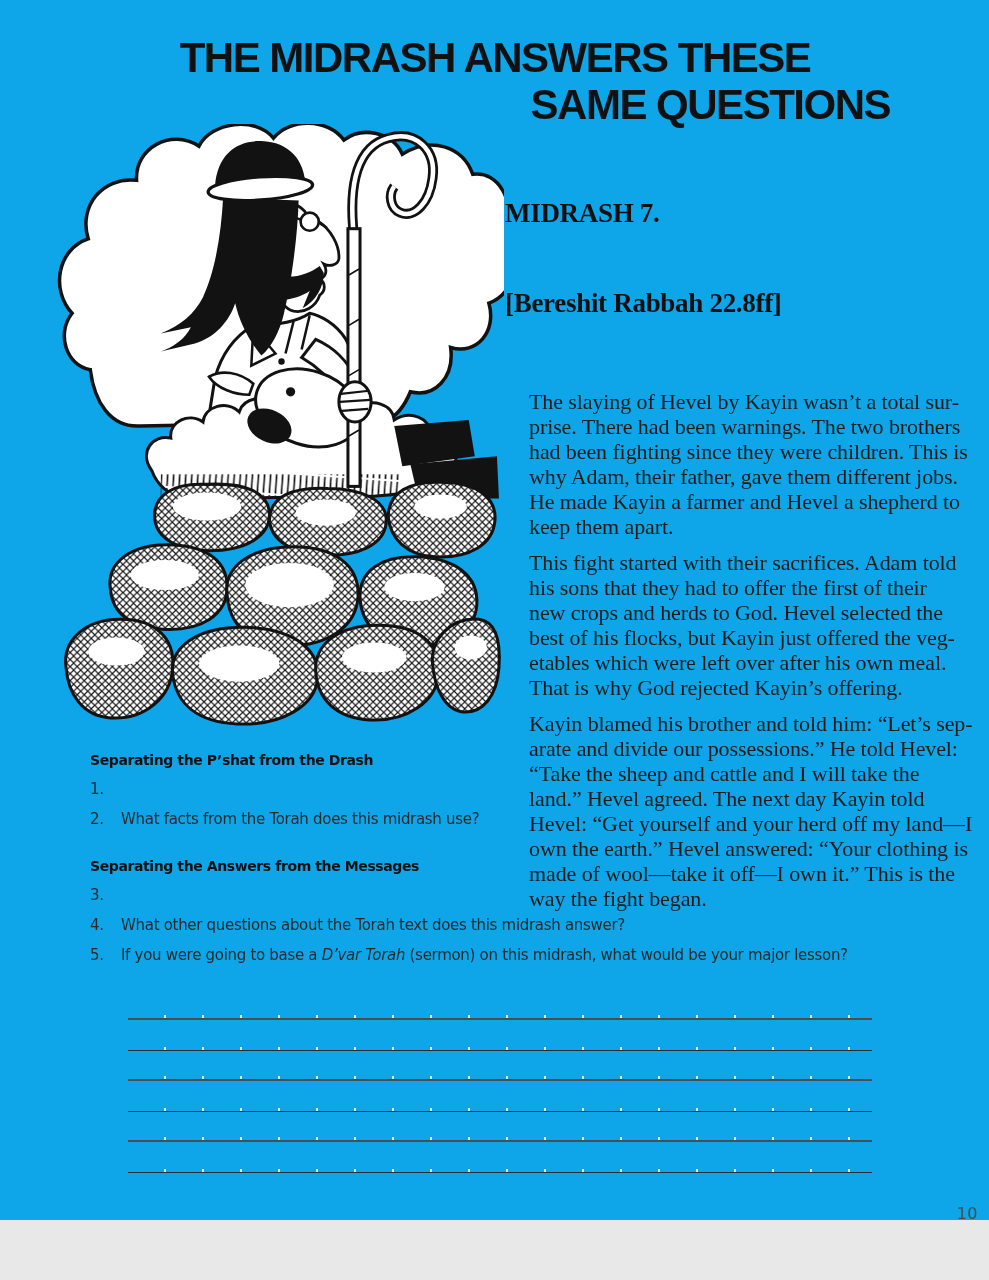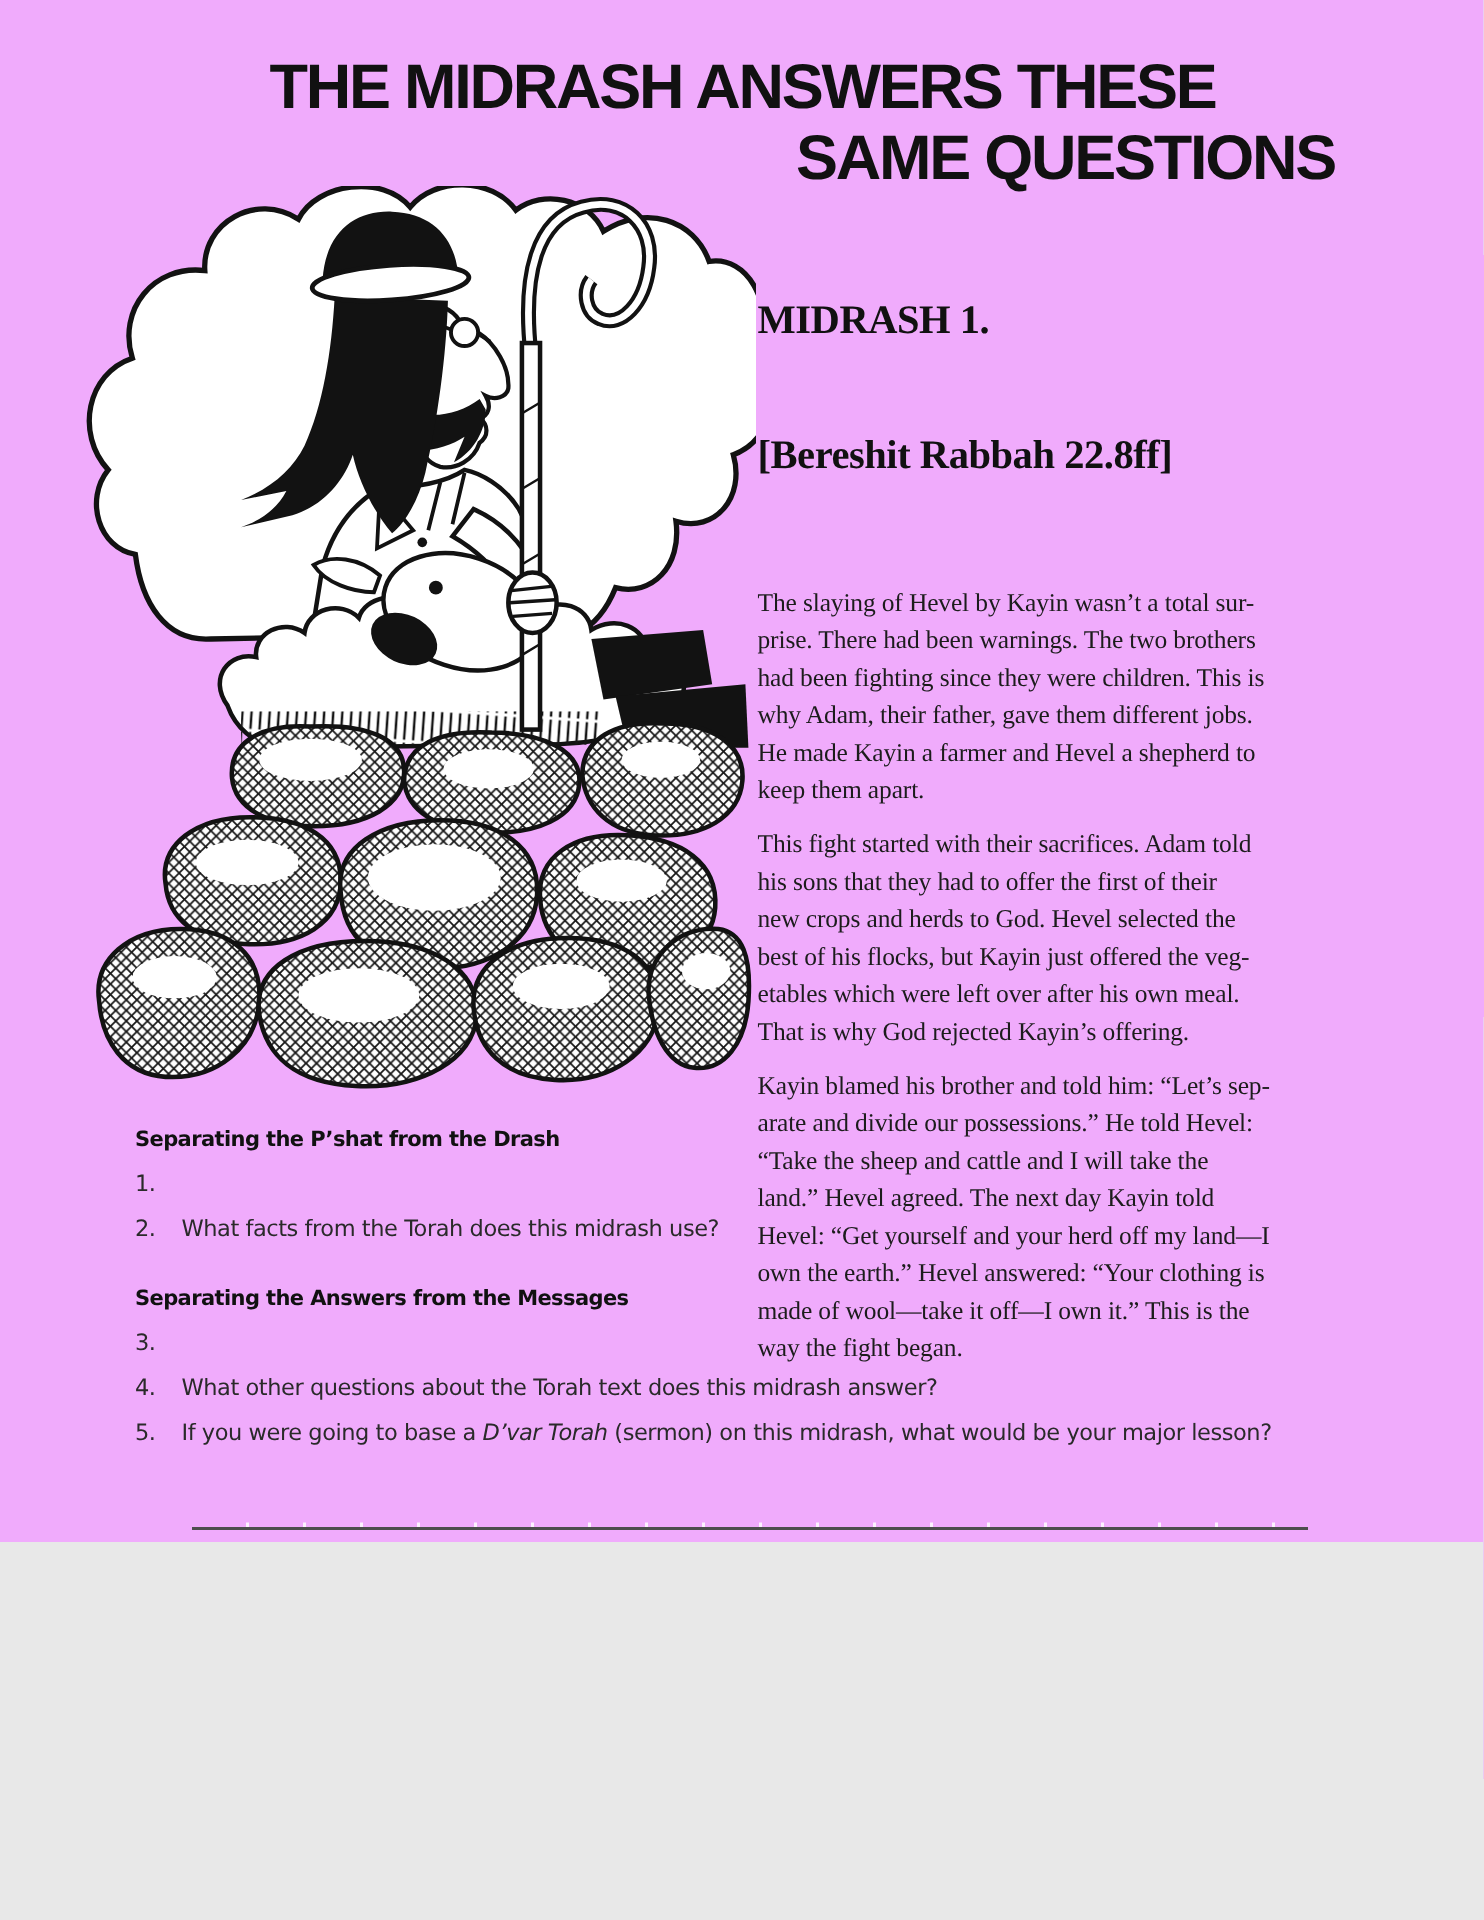--- a/index.html
+++ b/index.html
@@ -1,20 +1,20 @@
 <!DOCTYPE html>
 <html><head>
 <meta charset="utf-8">
 <style>
   * { margin:0; padding:0; box-sizing:border-box; }
   html,body { background:#e8e8e8; }
   .page {
     position:relative;
-    width:989px; height:1028px;
-    background:#f0abfc;
+    width:989px; height:1220px;
+    background:#0ea5e9;
     font-family:"Liberation Serif", serif;
     color:#151515;
     overflow:hidden;
     margin:0 auto;
   }
   
   .title-block {
     position:absolute; left:100px; top:34px; width:790px;
     font-family:"Liberation Sans", sans-serif;
     font-weight:bold;
@@ -40,25 +40,26 @@
     font-family:"Liberation Serif", serif;
     font-weight:bold;
     font-size:27px;
     line-height:30px;
     letter-spacing:-0.3px;
     color:#111;
     white-space:pre;
   }
   .midrash-paragraph {
     margin-top:11px;
-    font-size:17px;
+    font-size:22px;
     line-height:25px;
     letter-spacing:-0.1px;
     white-space:pre;
     color:#1c1c1c;
+    margin-left:24px;
   }
 
   
   .sections {
     position:absolute; left:90px; top:752px; width:820px;
     font-family:"DejaVu Sans", sans-serif;
     color:#2a2a2a;
   }
   .section-heading {
     font-weight:bold;
@@ -215,21 +216,21 @@
         <path d="M258,544 C256,516 282,498 320,498 C358,498 382,514 380,546 C378,574 348,594 312,592 C278,590 260,572 258,544 Z" fill="url(#xh)"></path>
         <ellipse cx="316" cy="530" rx="32" ry="15" fill="#ffffff" stroke="none"></ellipse>
         <path d="M374,536 C372,510 394,490 420,492 C436,494 442,510 440,540 C438,568 424,586 404,584 C386,582 376,560 374,536 Z" fill="url(#xh)"></path>
         <ellipse cx="412" cy="520" rx="16" ry="12" fill="#ffffff" stroke="none"></ellipse>
       </g>
     </svg>
   </div>
 
   <div class="midrash-col">
     <div class="midrash-heading">
-      <div>MIDRASH 1.</div>
+      <div>MIDRASH 7.</div>
       <div>[Bereshit Rabbah 22.8ff]</div>
     </div>
     <div class="midrash-paragraph">The slaying of Hevel by Kayin wasn’t a total sur-
 prise. There had been warnings. The two brothers
 had been fighting since they were children. This is
 why Adam, their father, gave them different jobs.
 He made Kayin a farmer and Hevel a shepherd to
 keep them apart.</div>
     <div class="midrash-paragraph">This fight started with their sacrifices. Adam told
 his sons that they had to offer the first of their

